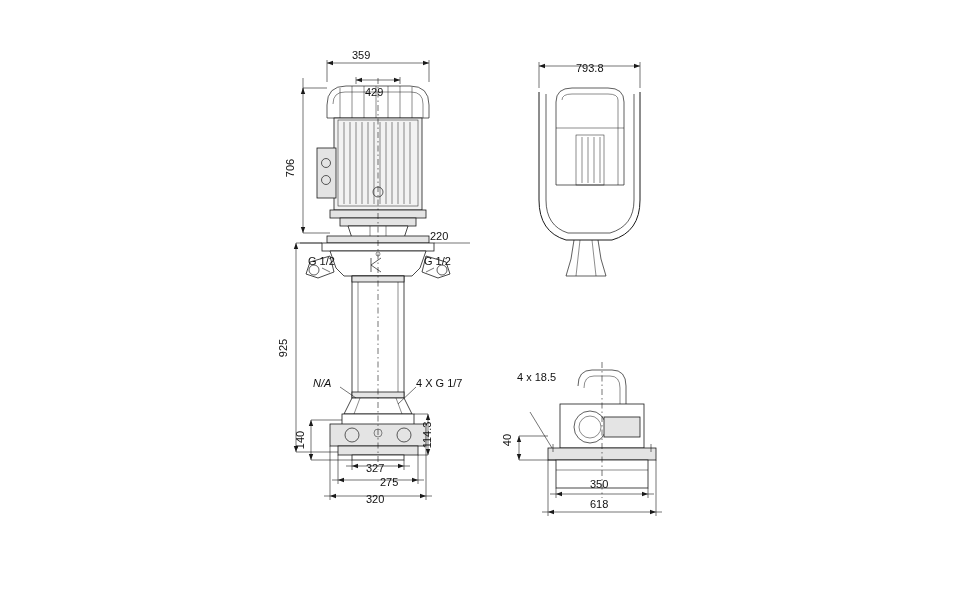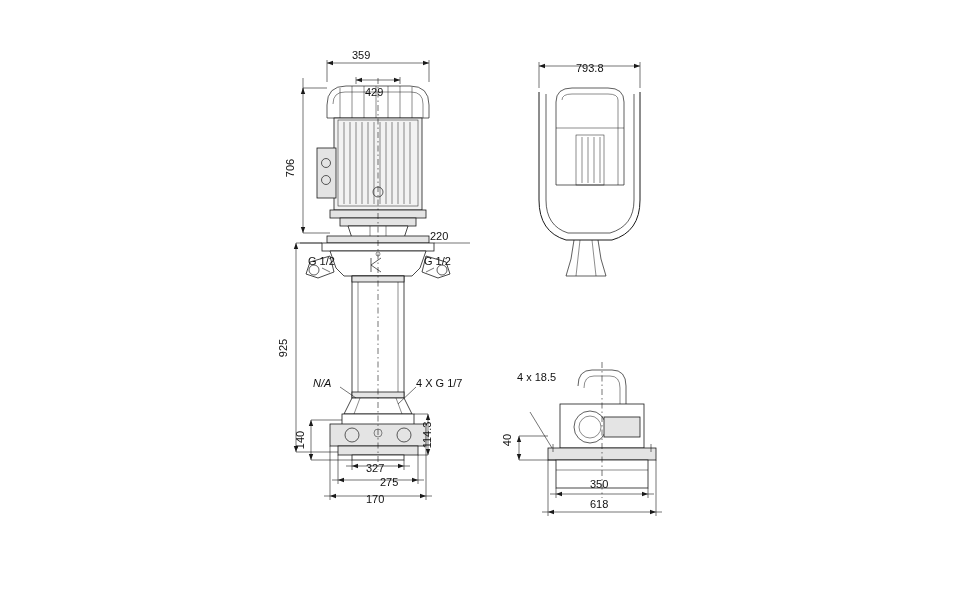--- a/index.html
+++ b/index.html
@@ -228,21 +228,21 @@
   <div class="dim" style="left:430px;top:230px;">220</div>
   <div class="dim" style="left:308px;top:255px;">G 1/2</div>
   <div class="dim" style="left:424px;top:255px;">G 1/2</div>
   <div class="dim v" style="left:283px;top:348px;transform:rotate(-90deg) translate(-50%,-50%);">925</div>
   <div class="dim" style="left:313px;top:377px;font-style:italic;">N/A</div>
   <div class="dim" style="left:416px;top:377px;">4 X G 1/7</div>
   <div class="dim v" style="left:300px;top:440px;transform:rotate(-90deg) translate(-50%,-50%);">140</div>
   <div class="dim v" style="left:427px;top:435px;transform:rotate(-90deg) translate(-50%,-50%);">114.3</div>
   <div class="dim" style="left:366px;top:462px;">327</div>
   <div class="dim" style="left:380px;top:476px;">275</div>
-  <div class="dim" style="left:366px;top:493px;">170</div>
+  <div class="dim" style="left:366px;top:493px;">320</div>
 
   <div class="dim" style="left:576px;top:62px;">793.8</div>
 
   <div class="dim" style="left:487px;top:371px;margin-left:30px;">4 x 18.5</div>
   <div class="dim v" style="left:507px;top:440px;transform:rotate(-90deg) translate(-50%,-50%);">40</div>
   <div class="dim" style="left:590px;top:478px;">350</div>
   <div class="dim" style="left:590px;top:498px;">618</div>
 
 </div>
 

